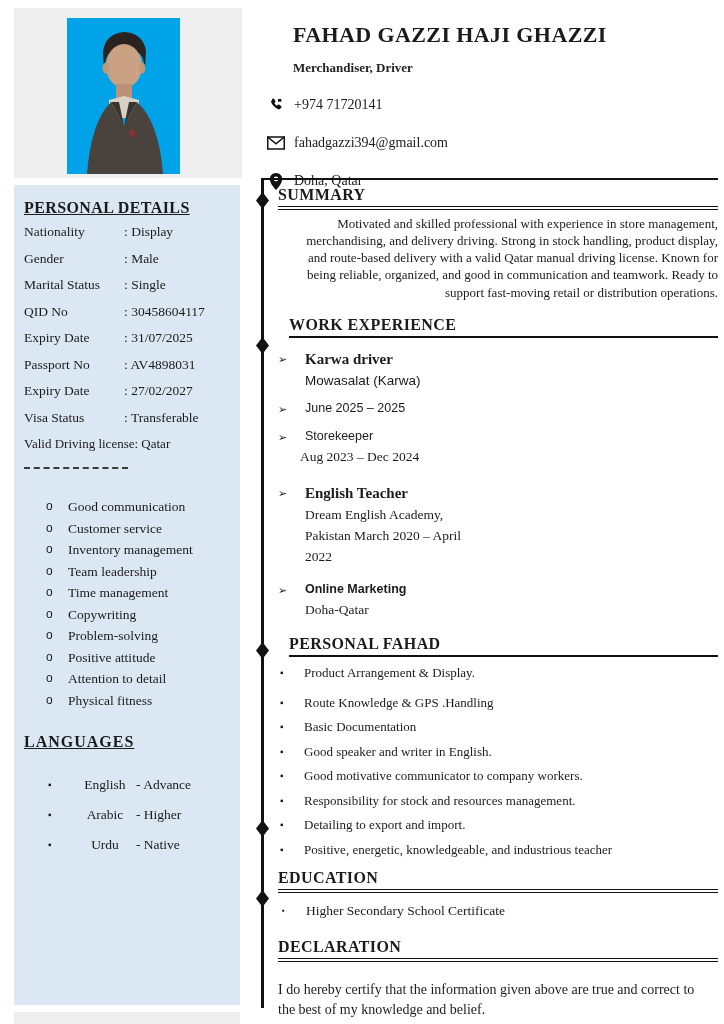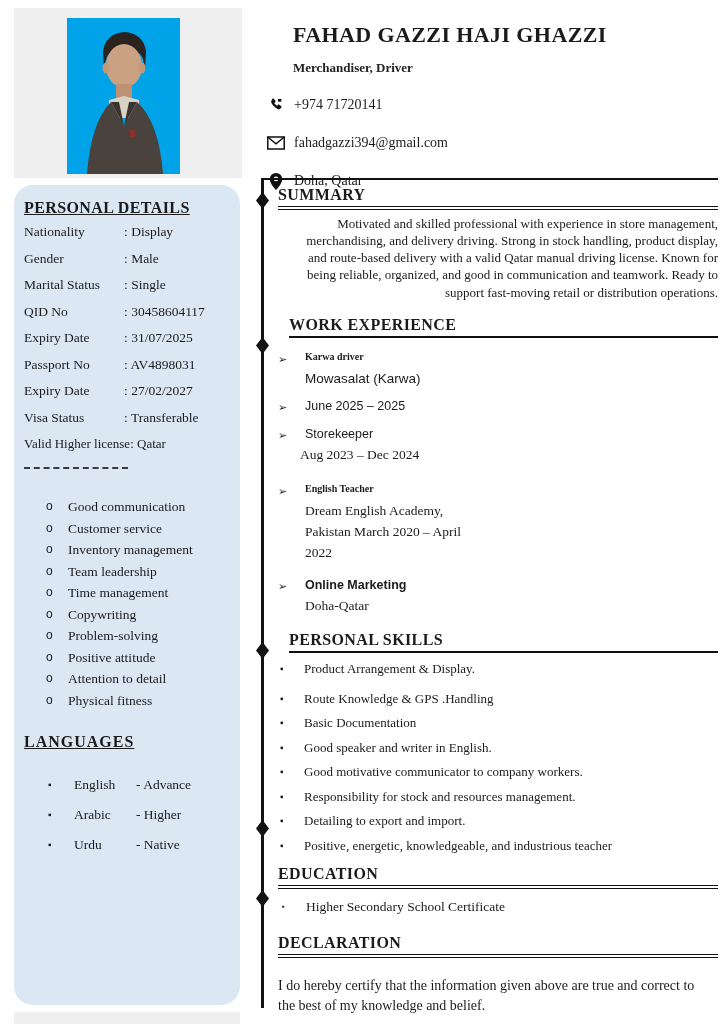--- a/index.html
+++ b/index.html
@@ -11,52 +11,52 @@
   
   .photo-panel{position:absolute;left:14px;top:8px;width:228px;height:170px;background:#efefef;}
   .photo{position:absolute;left:53px;top:10px;width:113px;height:156px;display:block;}
   .header-right{position:absolute;left:266px;top:22px;width:450px;}
   .cv-name{font-size:22px;font-weight:700;letter-spacing:.4px;padding-left:27px;}
   .cv-title{font-size:13px;font-weight:700;padding-left:27px;margin-top:12px;color:#222;}
   .contact-row{display:flex;align-items:center;margin-top:20px;height:18px;}
   .contact-icon{width:19px;height:18px;flex:0 0 19px;display:flex;align-items:center;justify-content:center;}
   .contact-text{font-size:14px;padding-left:9px;}
   
-  .sidebar{position:absolute;left:14px;top:185px;width:226px;height:820px;background:#dbe7f3;box-sizing:border-box;padding:14px 8px 0 10px;border-radius:19px;}
+  .sidebar{position:absolute;left:14px;top:185px;width:226px;height:820px;background:#dbe7f3;box-sizing:border-box;padding:14px 8px 0 10px;}
   .sb-heading{font-size:16px;font-weight:700;text-decoration:underline;letter-spacing:.4px;}
   .pd-rows{margin-top:7px;}
   .pd-row{display:flex;font-size:13.5px;margin-bottom:10.5px;}
   .pd-label{width:100px;flex:0 0 100px;}
   .pd-value{flex:1;}
   .license-line{font-size:13px;margin-top:1px;}
   .license-rule{width:104px;border-top:2px dashed #3a3a3a;margin-top:15px;}
   .skill-list{margin-top:30px;padding-left:22px;}
   .skill-item{display:flex;font-size:13.5px;margin-bottom:5.5px;}
   .bullet-circle{width:22px;flex:0 0 22px;font-size:12px;font-family:"Liberation Sans",sans-serif;}
   .lang-heading{margin-top:24px;font-size:16px;font-weight:700;text-decoration:underline;letter-spacing:1px;}
   .lang-list{margin-top:26px;padding-left:24px;}
   .lang-item{display:flex;font-size:13.5px;margin-bottom:14px;}
   .bullet-square{width:26px;flex:0 0 26px;font-size:10px;padding-top:2px;}
-  .lang-name{width:62px;flex:0 0 62px;}
+  .lang-name{width:62px;flex:0 0 62px;text-align:center;}
   
   .v-rule{position:absolute;left:261px;top:178px;width:3px;height:830px;background:#121212;}
   .top-cap{position:absolute;left:261px;top:178px;width:457px;height:2px;background:#121212;}
   .diamond{position:absolute;left:256px;width:13px;height:17px;background:#121212;
     clip-path:polygon(50% 0,100% 50%,50% 100%,0 50%);}
   
   .main{position:absolute;left:278px;top:186px;width:440px;}
   .sec-heading{font-size:16px;font-weight:700;letter-spacing:.4px;padding-bottom:2px;}
   .rule-double{border-bottom:4px double #111;}
   .rule-single{border-bottom:2.5px solid #111;margin-left:11px;}
   .summary-text{font-size:13px;line-height:1.32;padding:5px 0 0 12px;text-align:right;}
   .sec-work{margin-top:15px;}
   .we-entry{margin-top:13px;}
   .we-row{display:flex;}
   .we-arrow{width:27px;flex:0 0 27px;font-size:11px;padding-top:2px;}
-  .we-title{font-size:10px;}
+  .we-title{font-size:15px;}
   .we-title.bold{font-weight:700;}
   .sans{font-family:"Liberation Sans","DejaVu Sans",sans-serif;font-size:12.5px;}
   .we-lines{padding-left:27px;}
   .we-line{font-size:13.5px;margin-top:5px;}
   .sec-pskills{margin-top:17px;}
   .ps-list{margin-top:8px;}
   .ps-item{display:flex;font-size:13px;margin-bottom:8.5px;}
   .ps-item .bullet-square{width:24px;flex:0 0 24px;padding-left:2px;}
   .sec-education{margin-top:11px;}
   .edu-item{display:flex;font-size:13.5px;margin-top:10px;}
@@ -157,21 +157,21 @@
     <div class="pd-row">
         <span class="pd-label">Expiry Date</span>
         <span class="pd-value">: 27/02/2027</span>
       </div>
     <div class="pd-row">
         <span class="pd-label">Visa Status</span>
         <span class="pd-value">: Transferable</span>
       </div>
   </div>
 
-  <div class="license-line">Valid Higher license: Qatar</div>
+  <div class="license-line">Valid Driving license: Qatar</div>
   <div class="license-rule"></div>
 
   <div class="skill-list">
     <div class="skill-item">
         <span class="bullet-circle">o</span>
         <span>Good communication</span>
       </div>
     <div class="skill-item">
         <span class="bullet-circle">o</span>
         <span>Customer service</span>
@@ -291,21 +291,21 @@
           <span class="we-arrow">➢</span>
           <span class="we-title bold sans">Online Marketing</span>
         </div>
       <div class="we-lines">
           <div class="we-line">Doha-Qatar</div>
         </div>
     </div>
   </div>
 
   <div class="sec-pskills">
-    <div class="sec-heading rule-single">PERSONAL SKILLS</div>
+    <div class="sec-heading rule-single">PERSONAL FAHAD</div>
     <div class="ps-list">
       <div class="ps-item" style="margin-bottom:14px;">
           <span class="bullet-square">▪</span>
           <span>Product Arrangement &amp; Display.</span>
         </div>
       <div class="ps-item">
           <span class="bullet-square">▪</span>
           <span>Route Knowledge &amp; GPS .Handling</span>
         </div>
       <div class="ps-item">

